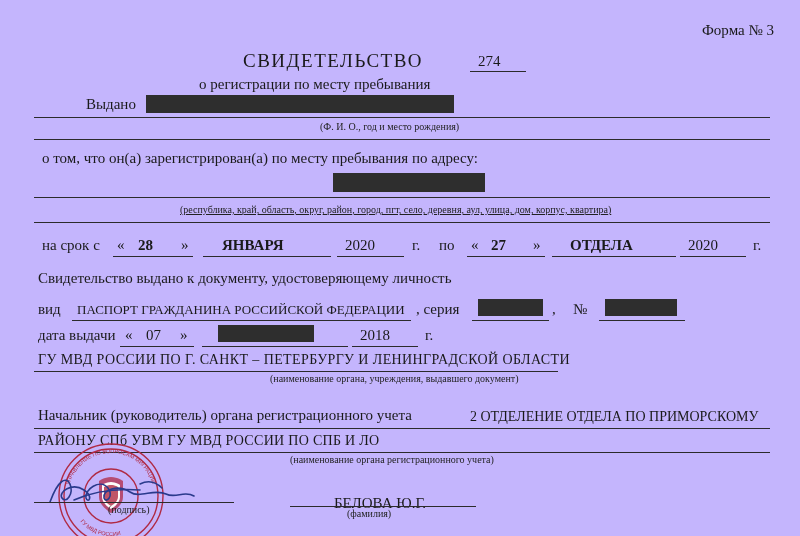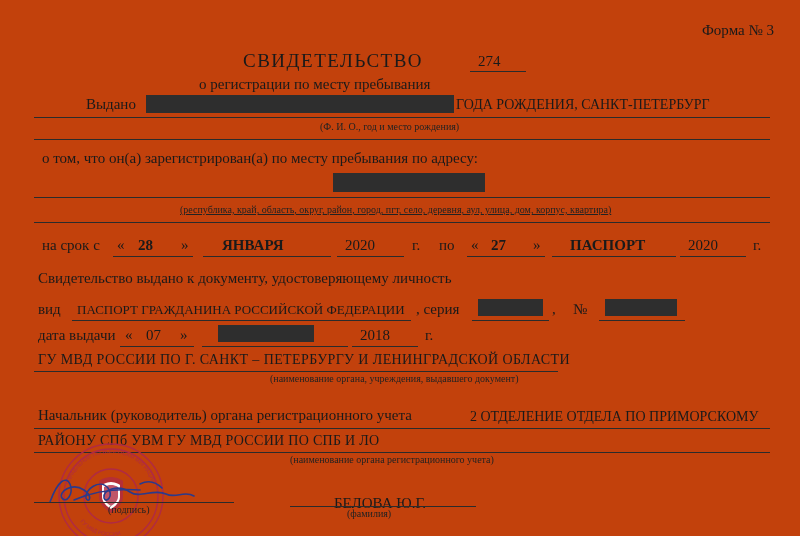--- a/index.html
+++ b/index.html
@@ -4,21 +4,21 @@
 <style>
   html, body {
     margin: 0;
     padding: 0;
     background: #ffffff;
   }
   #page {
     position: relative;
     width: 800px;
     height: 536px;
-    background: #c2410c;
+    background: #c4b5fd;
     font-family: "Liberation Serif", serif;
     color: #1a1a1a;
     overflow: hidden;
   }
   .txt { position: absolute; white-space: nowrap; }
   .line {
     position: absolute;
     border-bottom: 1px solid #2b2b2b;
     height: 0;
   }
@@ -252,21 +252,20 @@
 
   <div class="txt" id="form-no">Форма № 3</div>
 
   <div class="txt" id="cert-title">СВИДЕТЕЛЬСТВО</div>
   <div class="txt" id="cert-number">274</div>
   <div class="line" id="num-underline"></div>
   <div class="txt" id="cert-subtitle">о регистрации по месту пребывания</div>
 
   <div class="txt" id="issued-label">Выдано</div>
   <div class="redact" id="issued-redact"></div>
-  <div class="txt" id="issued-text">ГОДА РОЖДЕНИЯ, САНКТ-ПЕТЕРБУРГ</div>
   <div class="line" id="issued-line"></div>
   <div class="line" id="issued-line2"></div>
   <div class="txt small" id="fio-hint">(Ф. И. О., год и место рождения)</div>
 
   <div class="txt" id="about-line">о том, что он(а) зарегистрирован(а) по месту пребывания по адресу:</div>
   <div class="redact" id="addr-redact"></div>
   <div class="line" id="addr-underline"></div>
   <div class="line" id="addr-underline2"></div>
   <div class="txt small" id="addr-hint">(республика, край, область, округ, район, город, пгт, село, деревня, аул, улица, дом, корпус, квартира)</div>
 
@@ -278,21 +277,21 @@
   <div class="txt" id="term-month1">ЯНВАРЯ</div>
   <div class="line" id="term-month1-line"></div>
   <div class="txt" id="term-year1">2020</div>
   <div class="line" id="term-year1-line"></div>
   <div class="txt" id="g1">г.</div>
   <div class="txt" id="term-po">по</div>
   <div class="txt" id="q2a">«</div>
   <div class="txt" id="term-day2">27</div>
   <div class="txt" id="q2b">»</div>
   <div class="line" id="term-day2-line"></div>
-  <div class="txt" id="term-month2">ПАСПОРТ</div>
+  <div class="txt" id="term-month2">ОТДЕЛА</div>
   <div class="line" id="term-month2-line"></div>
   <div class="txt" id="term-year2">2020</div>
   <div class="line" id="term-year2-line"></div>
   <div class="txt" id="g2">г.</div>
 
   <div class="txt" id="doc-intro">Свидетельство выдано к документу, удостоверяющему личность</div>
   <div class="txt" id="doc-type-label">вид</div>
   <div class="txt" id="doc-type-value">ПАСПОРТ ГРАЖДАНИНА РОССИЙСКОЙ ФЕДЕРАЦИИ</div>
   <div class="line" id="doc-type-line"></div>
   <div class="txt" id="doc-seriya">, серия</div>

